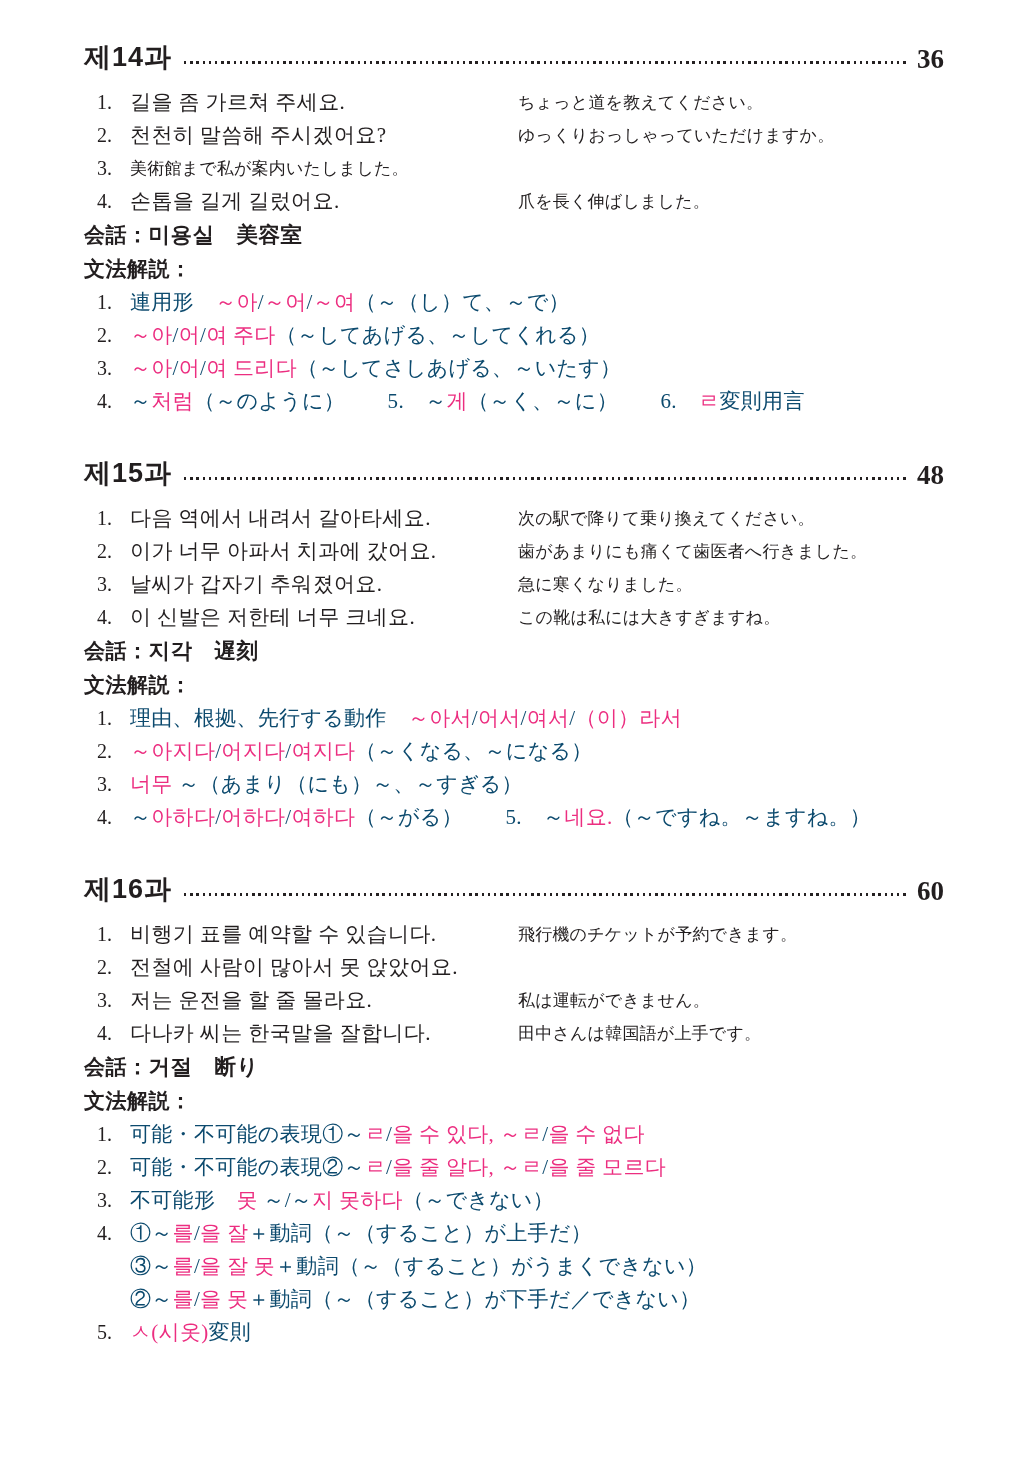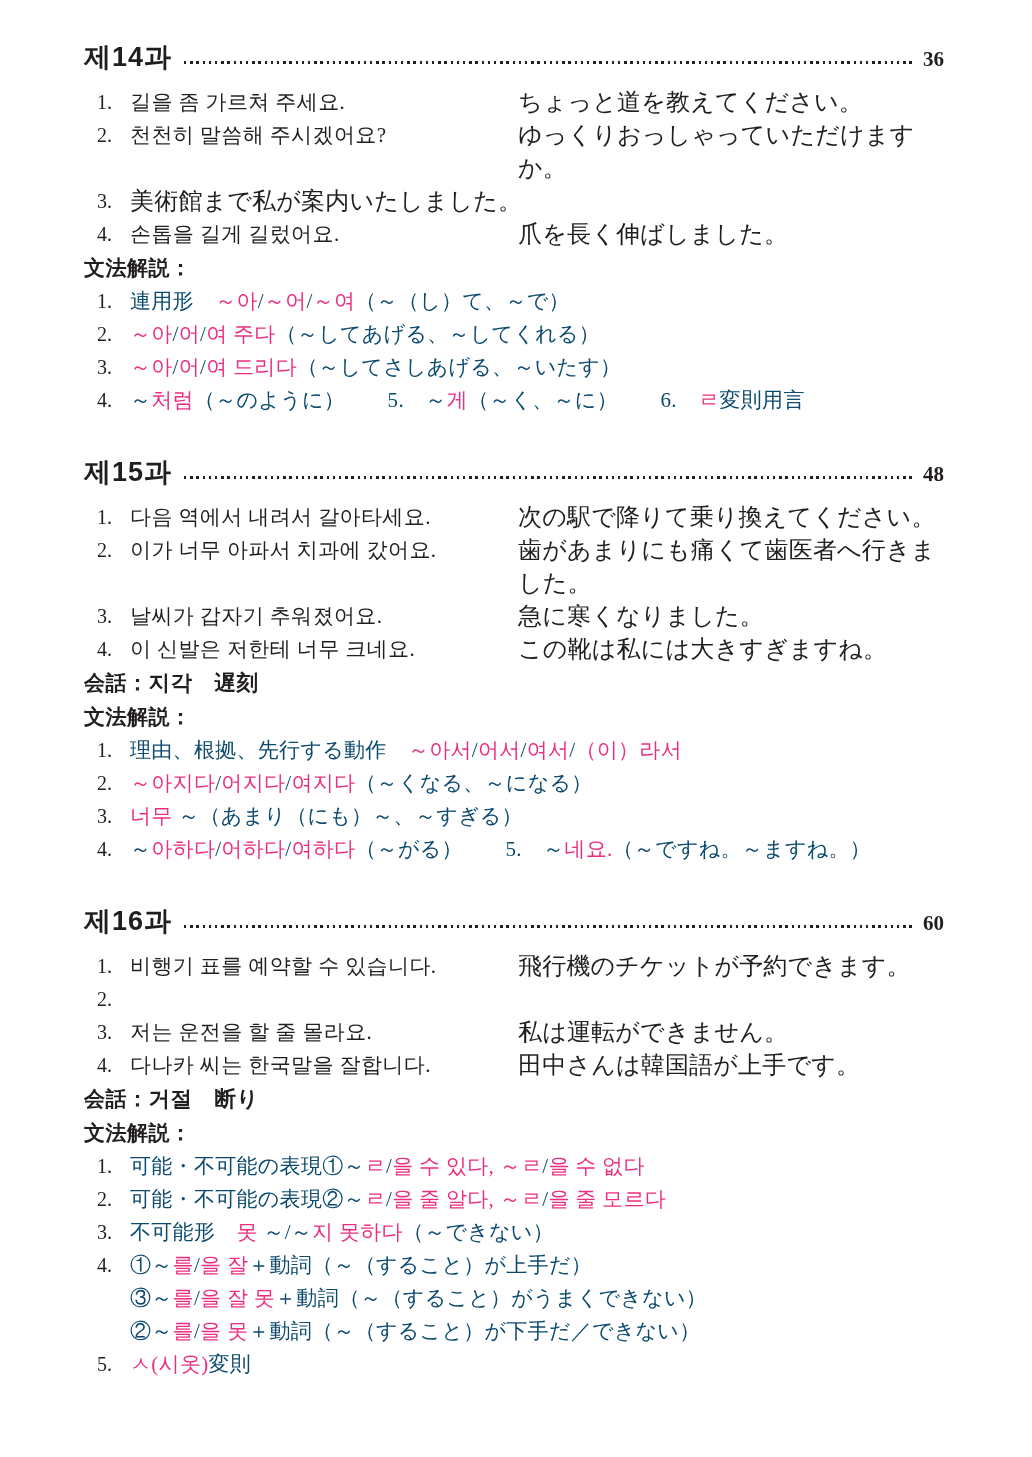--- a/index.html
+++ b/index.html
@@ -37,21 +37,21 @@
   }
   .leader {
     flex: 1;
     height: 3px;
     margin: 10px 10px 0 12px;
     background-image: repeating-linear-gradient(to right, #242021 0px, #242021 2.4px, transparent 2.4px, transparent 6.2px);
   }
   .pagenum {
     font-family: "Liberation Serif", "DejaVu Serif", serif;
     font-weight: bold;
-    font-size: 21px;
+    font-size: 27px;
     margin-top: 5px;
     white-space: nowrap;
   }
 
   .row {
     display: flex;
     align-items: flex-start;
     line-height: 33px;
     font-size: 21px;
   }
@@ -62,21 +62,21 @@
     flex: none;
     font-size: 20px;
   }
   .ko {
     width: 388px;
     flex: none;
     letter-spacing: 0.4px;
   }
   .ja {
     flex: 1;
-    font-size: 24px;
+    font-size: 17px;
     letter-spacing: 0.2px;
   }
 
   .kaiwa-row, .grammar-label-row {
     line-height: 34px;
     font-size: 21px;
   }
   .blabel {
     font-family: "Liberation Sans", "DejaVu Sans", sans-serif;
     font-weight: bold;
@@ -115,20 +115,21 @@
       </div>
       <div class="row">
         <span class="num">3.</span>
         <span class="ja">美術館まで私が案内いたしました。</span>
       </div>
       <div class="row">
         <span class="num">4.</span>
         <span class="ko">손톱을 길게 길렀어요.</span>
         <span class="ja">爪を長く伸ばしました。</span>
       </div>
+      <div class="kaiwa-row"><span class="blabel">会話：</span><span class="kaiwa-topic">미용실　美容室</span></div>
       <div class="grammar-label-row"><span class="blabel">文法解説：</span></div>
       <div class="row grammar">
         <span class="num">1.</span>
         <span class="gcontent"><span class="seg-black">連用形　</span><span class="seg-pink">～아</span><span class="seg-black">/</span><span class="seg-pink">～어</span><span class="seg-black">/</span><span class="seg-pink">～여</span><span class="seg-black">（～（し）て、～で）</span></span>
       </div>
       <div class="row grammar">
         <span class="num">2.</span>
         <span class="gcontent"><span class="seg-pink">～아</span><span class="seg-black">/</span><span class="seg-pink">어</span><span class="seg-black">/</span><span class="seg-pink">여 주다</span><span class="seg-black">（～してあげる、～してくれる）</span></span>
       </div>
       <div class="row grammar">
@@ -191,20 +192,21 @@
         <span class="leader"></span>
         <span class="pagenum">60</span>
       </div>
       <div class="row">
         <span class="num">1.</span>
         <span class="ko">비행기 표를 예약할 수 있습니다.</span>
         <span class="ja">飛行機のチケットが予約できます。</span>
       </div>
       <div class="row">
         <span class="num">2.</span>
+        <span class="ko">전철에 사람이 많아서 못 앉았어요.</span>
       </div>
       <div class="row">
         <span class="num">3.</span>
         <span class="ko">저는 운전을 할 줄 몰라요.</span>
         <span class="ja">私は運転ができません。</span>
       </div>
       <div class="row">
         <span class="num">4.</span>
         <span class="ko">다나카 씨는 한국말을 잘합니다.</span>
         <span class="ja">田中さんは韓国語が上手です。</span>

